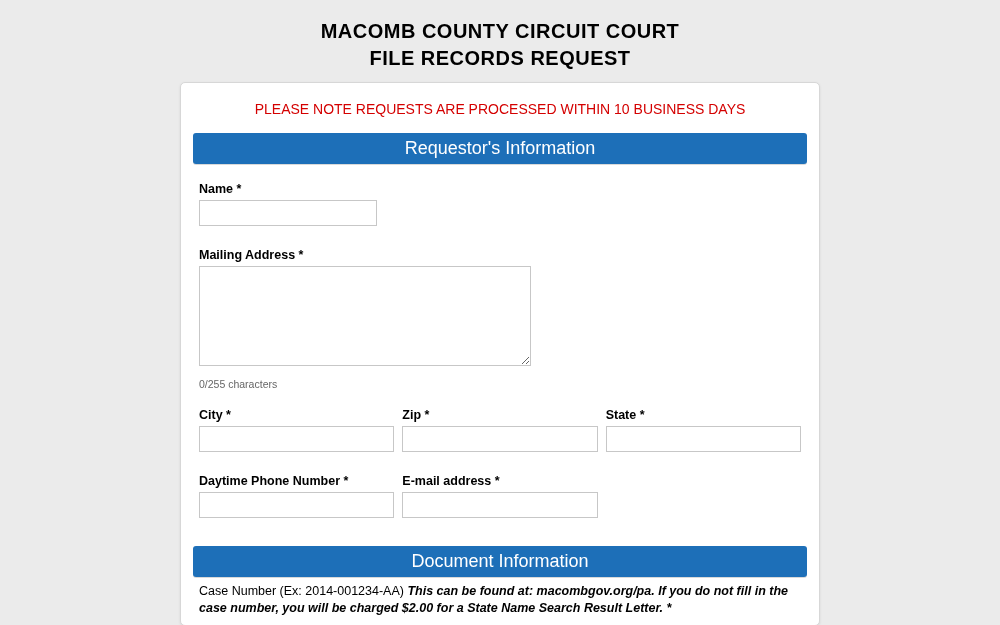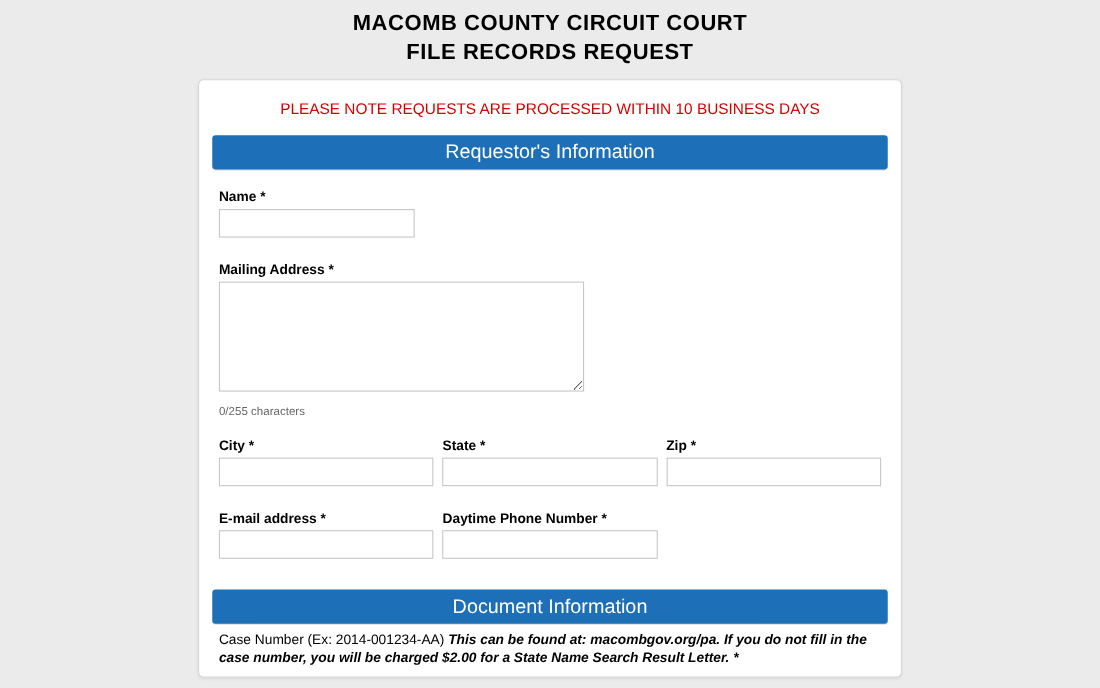--- a/index.html
+++ b/index.html
@@ -13,21 +13,21 @@
     .page {
       width: 640px;
       margin: 0 auto;
     }
     .page-title {
       text-align: center;
       font-weight: 900;
       font-size: 20px;
       letter-spacing: 0.5px;
       line-height: 1.35;
-      padding-top: 8px;
+      padding-top: 18px;
       padding-bottom: 10px;
       font-family: Arial, Helvetica, sans-serif;
     }
     .card {
       background: #fff;
       border: 1px solid #d7d7d7;
       border-radius: 5px;
       box-shadow: 0 1px 3px rgba(0,0,0,0.08);
       padding: 12px 14px 8px 14px;
     }
@@ -120,38 +120,38 @@
       <div class="char-count">0/255 characters</div>
 
       <div class="spacer-sm"></div>
 
       <div class="row">
         <div class="col">
           <label class="field-label">City *</label>
           <input type="text" class="text-input" value="" style="">
         </div>
         <div class="col">
-          <label class="field-label">State *</label>
+          <label class="field-label">Zip *</label>
           <input type="text" class="text-input" value="" style="">
         </div>
         <div class="col">
-          <label class="field-label">Zip *</label>
+          <label class="field-label">State *</label>
           <input type="text" class="text-input" value="" style="">
         </div>
       </div>
 
       <div class="spacer-md"></div>
 
       <div class="row">
         <div class="col">
-          <label class="field-label">E-mail address *</label>
+          <label class="field-label">Daytime Phone Number *</label>
           <input type="text" class="text-input" value="" style="">
         </div>
         <div class="col">
-          <label class="field-label">Daytime Phone Number *</label>
+          <label class="field-label">E-mail address *</label>
           <input type="text" class="text-input" value="" style="">
         </div>
         <div class="col"></div>
       </div>
 
       <div class="spacer-md"></div>
     </div>
 
     <div class="section-header">Document Information</div>
 

